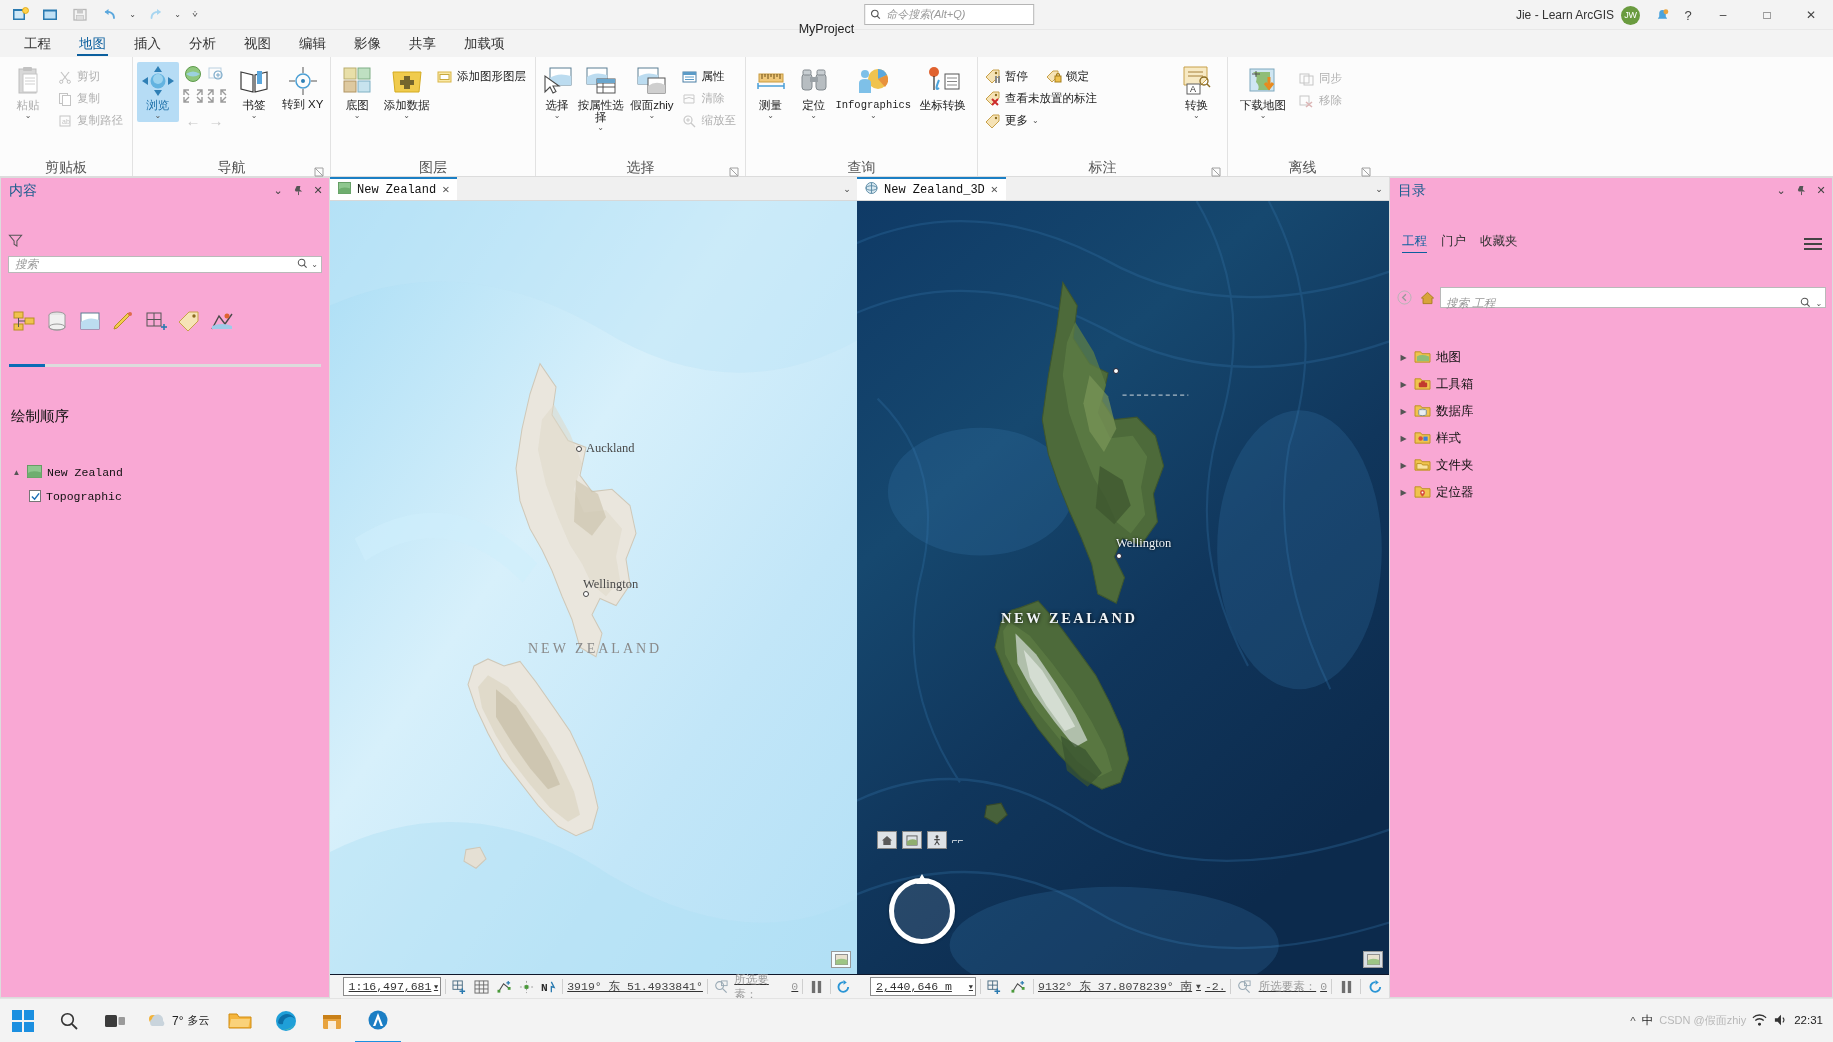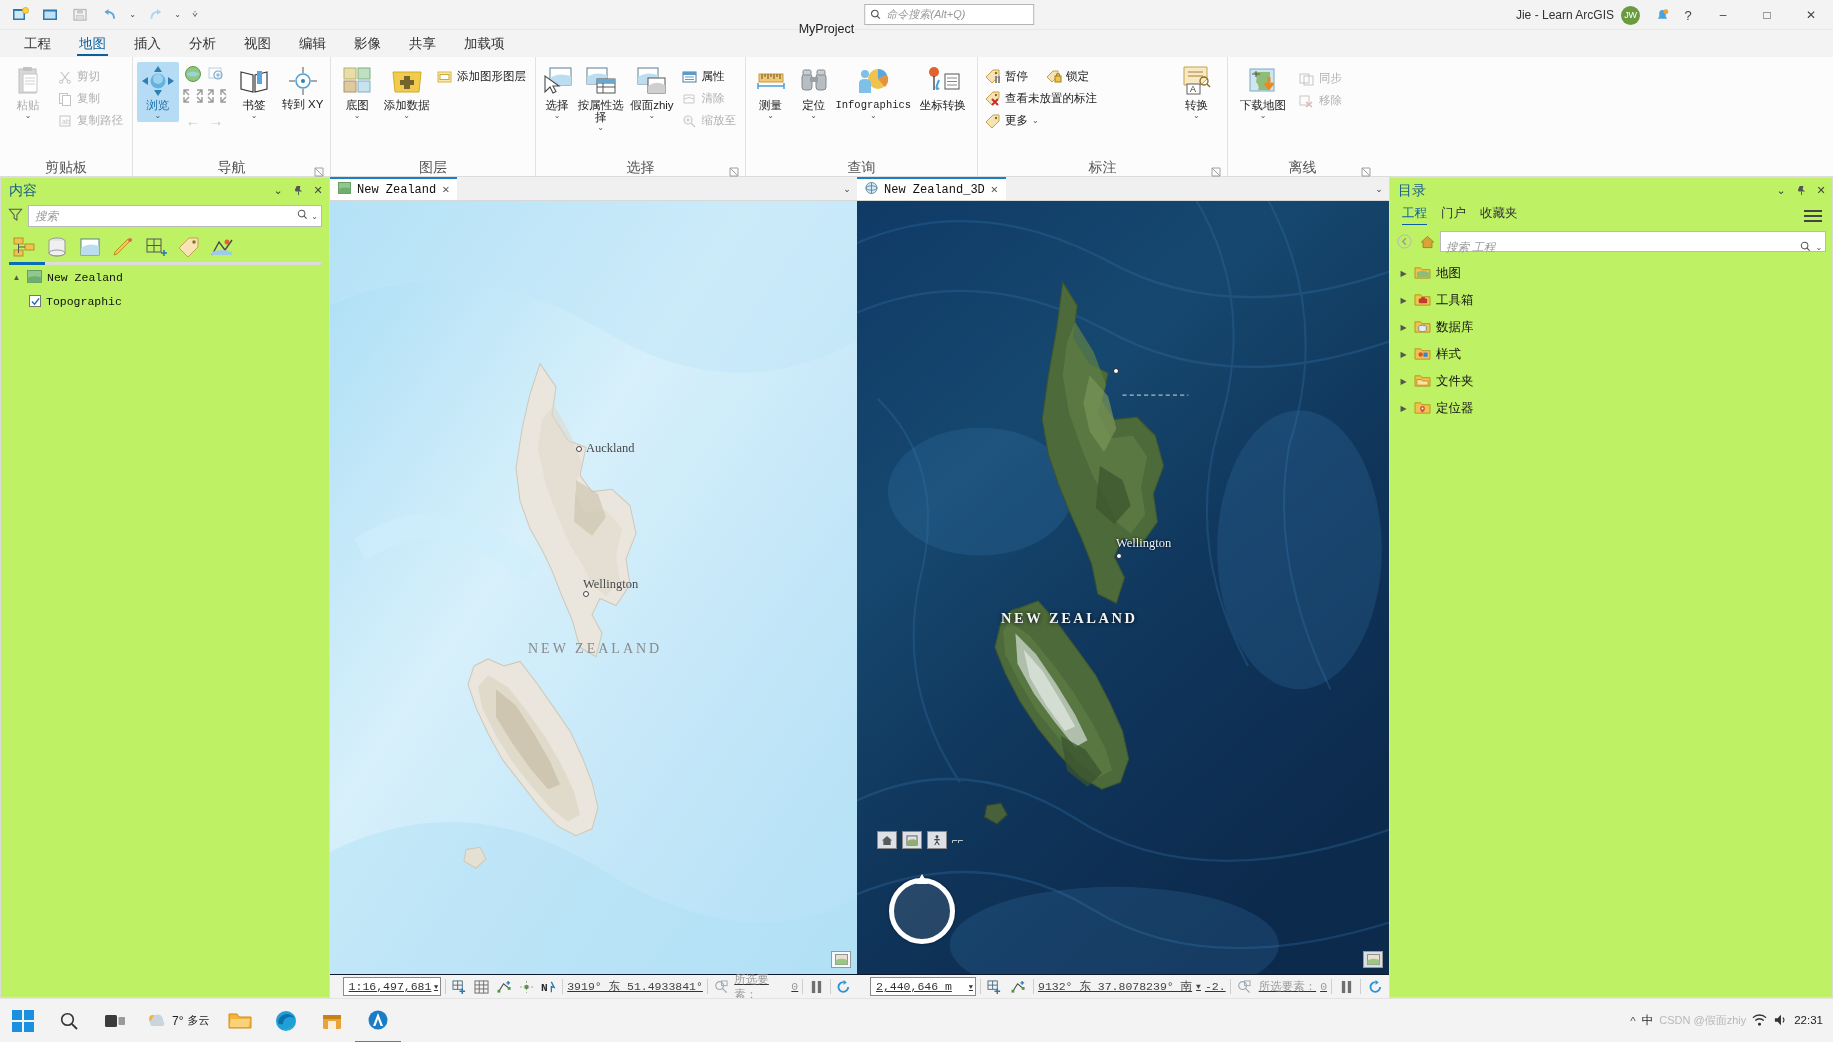--- a/index.html
+++ b/index.html
@@ -85,29 +85,29 @@
     display:flex; align-items:center; gap:4px; padding:2px 5px 2px 2px; cursor:pointer;
     border-radius:2px; font-size:11.5px; color:#222; white-space:nowrap; height:21px;
   }
   .smallbtn.disabled { color:#b0b0b0; cursor:default; }
   .sico { width:17px; height:17px; display:flex; align-items:center; justify-content:center; flex:0 0 17px; }
 
   
   #main { display:flex; height:calc(1042px - 30px - 27px - 120px - 44px); }
 
   
-  .panel { background:#bef264; display:flex; flex-direction:column; border:1px solid #dcdcdc; }
+  .panel { background:#f9a8d4; display:flex; flex-direction:column; border:1px solid #dcdcdc;gap:28px; }
   .panel-header {
     display:flex; align-items:center; height:25px; padding:0 3px 0 8px; gap:4px;
   }
   .panel-title { font-size:14px; color:#1b5d8e; flex:1; }
   .phbtn { width:16px; height:16px; display:flex; align-items:center; justify-content:center; cursor:pointer; color:#444; font-size:11px; }
 
   #contents-panel { width:330px; }
-  .search-row { display:flex; align-items:center; gap:5px; padding:2px 7px 4px 7px; }
+  .search-row { display:flex; gap:5px; padding:2px 7px 4px 7px;flex-direction:column; }
   .searchinput {
     flex:1; height:22px; border:1px solid #b9b9b9; background:#fff; display:flex;
     align-items:center; padding:0 3px; gap:3px;
   }
   .searchinput .txt { flex:1; font-size:11.5px; color:#999; font-style:italic; padding-left:3px; }
   .toc-tabs { display:flex; gap:3px; padding:2px 8px 0 8px; align-items:flex-end; }
   .toc-tab { width:30px; height:28px; display:flex; align-items:center; justify-content:center; cursor:pointer; border-radius:2px; }
   .toc-underline { margin:1px 8px 0 8px; height:3px; background:#dcdcdc; position:relative; }
   .toc-underline i { position:absolute; left:0; top:0; width:36px; height:3px; background:#0b6cb5; display:block; }
   .toc-section-title { font-size:14.5px; color:#111; padding:12px 10px 6px 10px; }
@@ -843,20 +843,21 @@
             <path d="M2 19 L9 6 L15 14 L22 4" stroke="#4a4a4a" fill="none" stroke-width="1.4"></path>
             <path d="M2 19 L22 19 L22 16 Q12 12 2 16Z" fill="#9ecbe8"></path>
             <circle cx="17" cy="6" r="2.5" fill="#e0622f"></circle>
           </svg>
       </div>
     </div>
     <div class="toc-underline">
         <i></i>
       </div>
 
+    <div class="toc-section-title">绘制顺序</div>
 
     <div class="tree">
       <div class="tree-row">
         <span class="arrow">▲</span>
         <span class="mapico">
           <svg width="15" height="13" viewBox="0 0 16 14">
               <rect x="0.5" y="0.5" width="15" height="13" fill="#8fc78f" stroke="#5f9a5f"></rect>
               <path d="M0.5 9 Q5 5 15.5 8 L15.5 13.5 L0.5 13.5Z" fill="#6fae6f"></path>
             </svg>
         </span>

